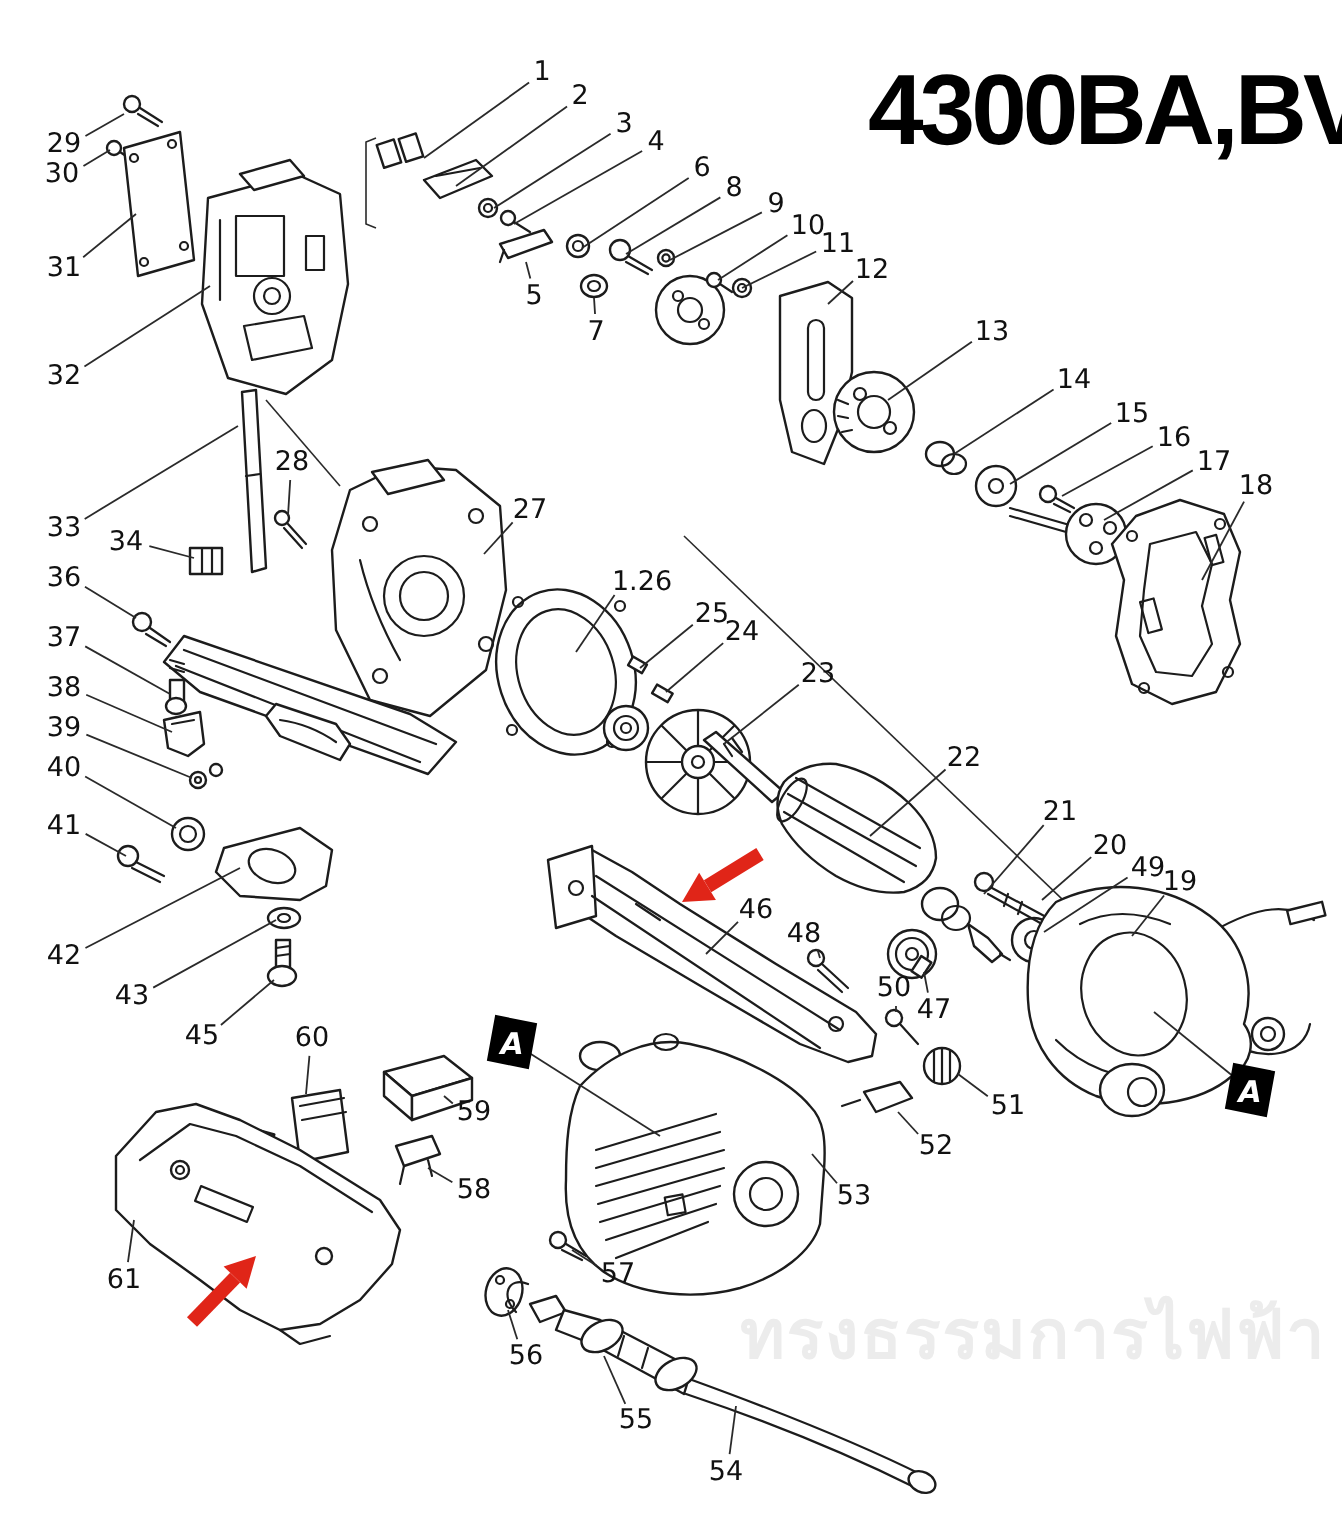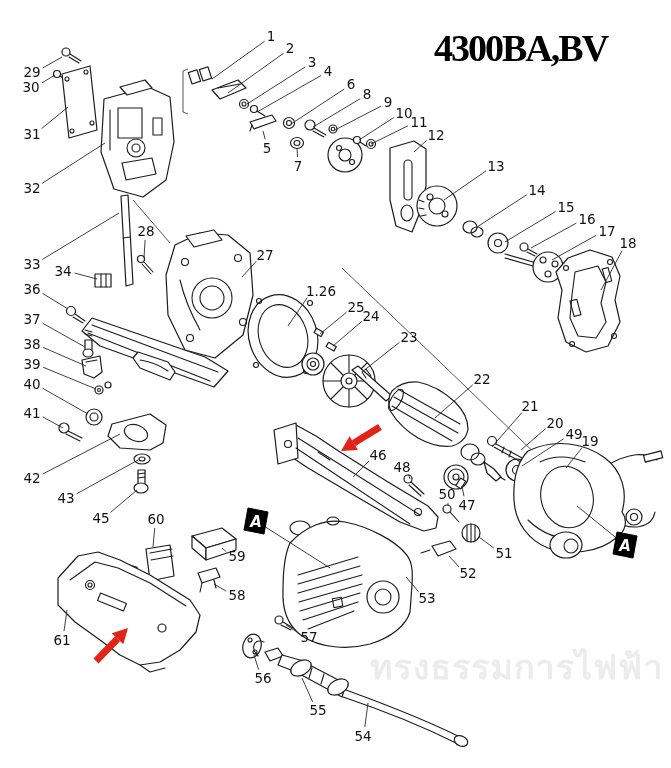--- a/index.html
+++ b/index.html
@@ -1,20 +1,20 @@
 <!DOCTYPE html>
 <html><head>
 <meta charset="utf-8">
 <style>
   html,body{margin:0;padding:0;background:#fff;}
   #page{position:relative;width:671px;height:768px;background:#fff;overflow:hidden;
         font-family:"DejaVu Sans",sans-serif;}
-  #title{position:absolute;left:434px;top:26px;width:232px;font-size:38px;font-weight:800;
+  #title{position:absolute;left:434px;top:26px;width:232px;font-size:50px;font-weight:800;
          letter-spacing:-2px;color:#000;white-space:nowrap;
-         font-family:Liberation Serif, serif;}
+         font-family:Liberation Sans, sans-serif;text-align:right;}
   #watermark{position:absolute;left:370px;top:640px;font-size:34px;font-weight:600;
          color:#ececec;white-space:nowrap;letter-spacing:1px;}
   svg{position:absolute;left:0;top:0;}
   .part{fill:#ffffff;stroke:#1c1c1c;stroke-width:1.2;stroke-linejoin:round;stroke-linecap:round;}
   .pline{fill:none;stroke:#1c1c1c;stroke-width:1.1;stroke-linejoin:round;stroke-linecap:round;}
   .thin{fill:none;stroke:#2a2a2a;stroke-width:0.8;}
   .callout-text{font-family:"DejaVu Sans",sans-serif;font-size:13.5px;fill:#111;}
 </style>
 </head>
 <body>

